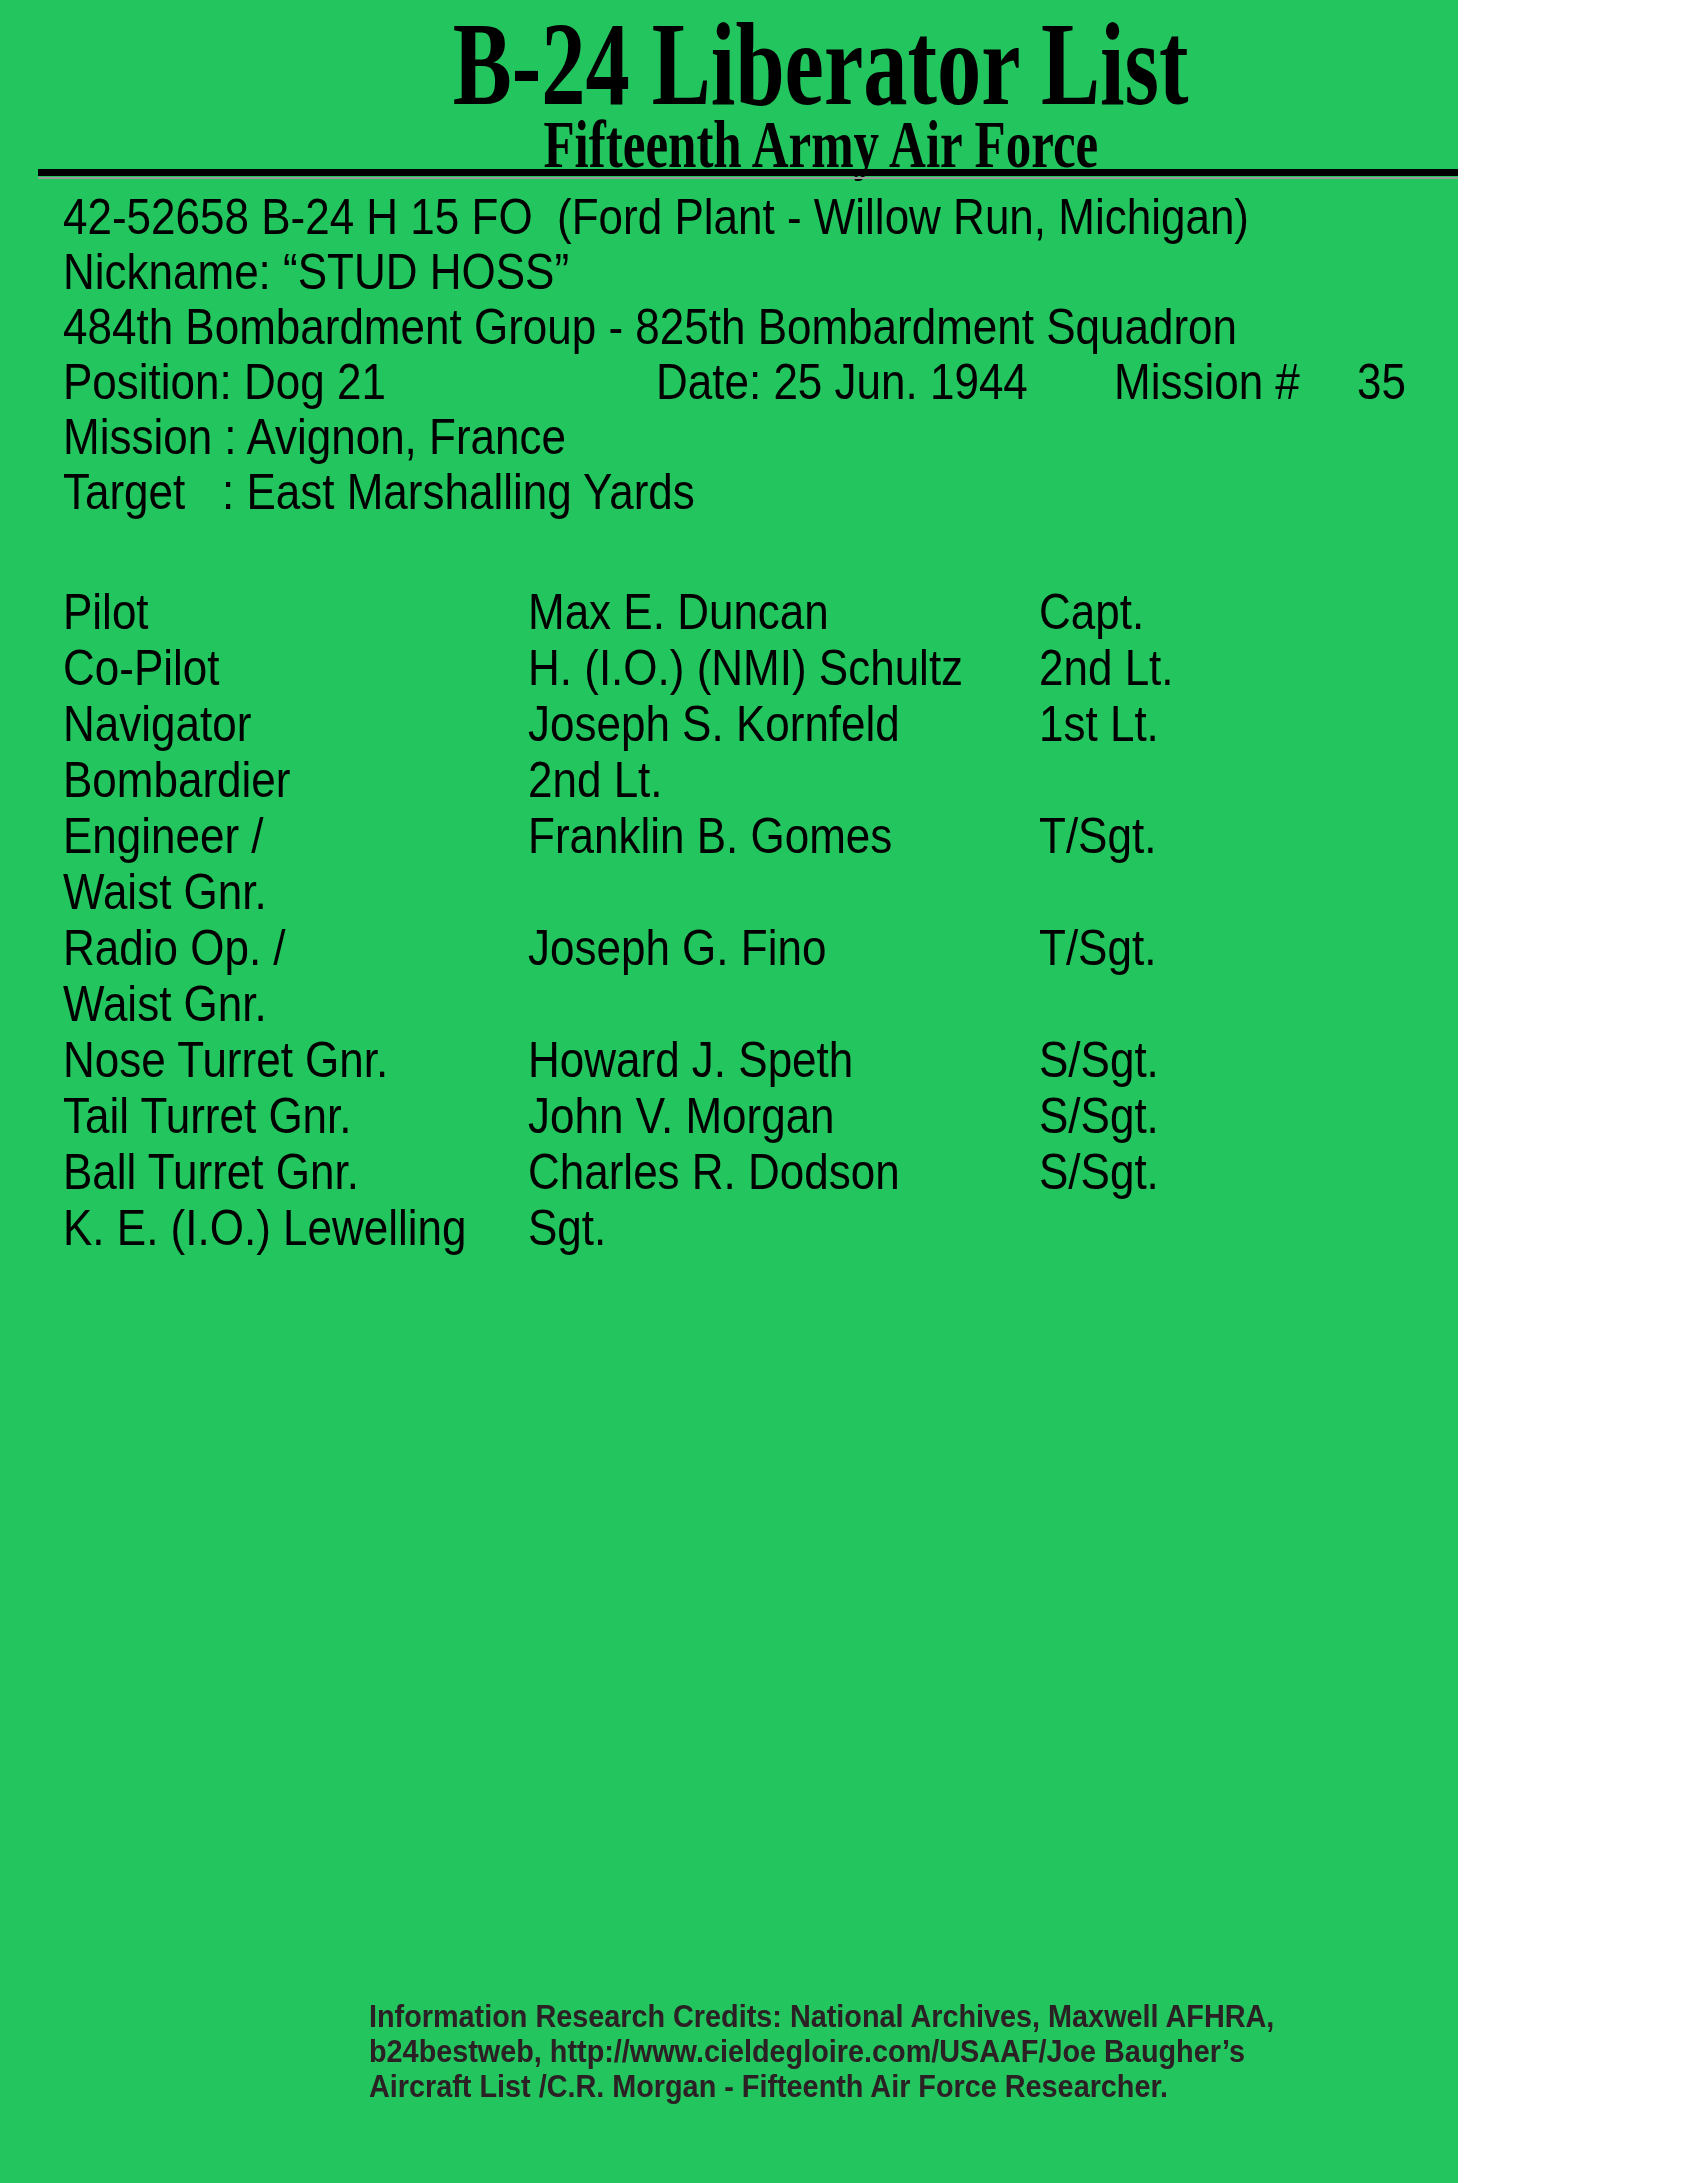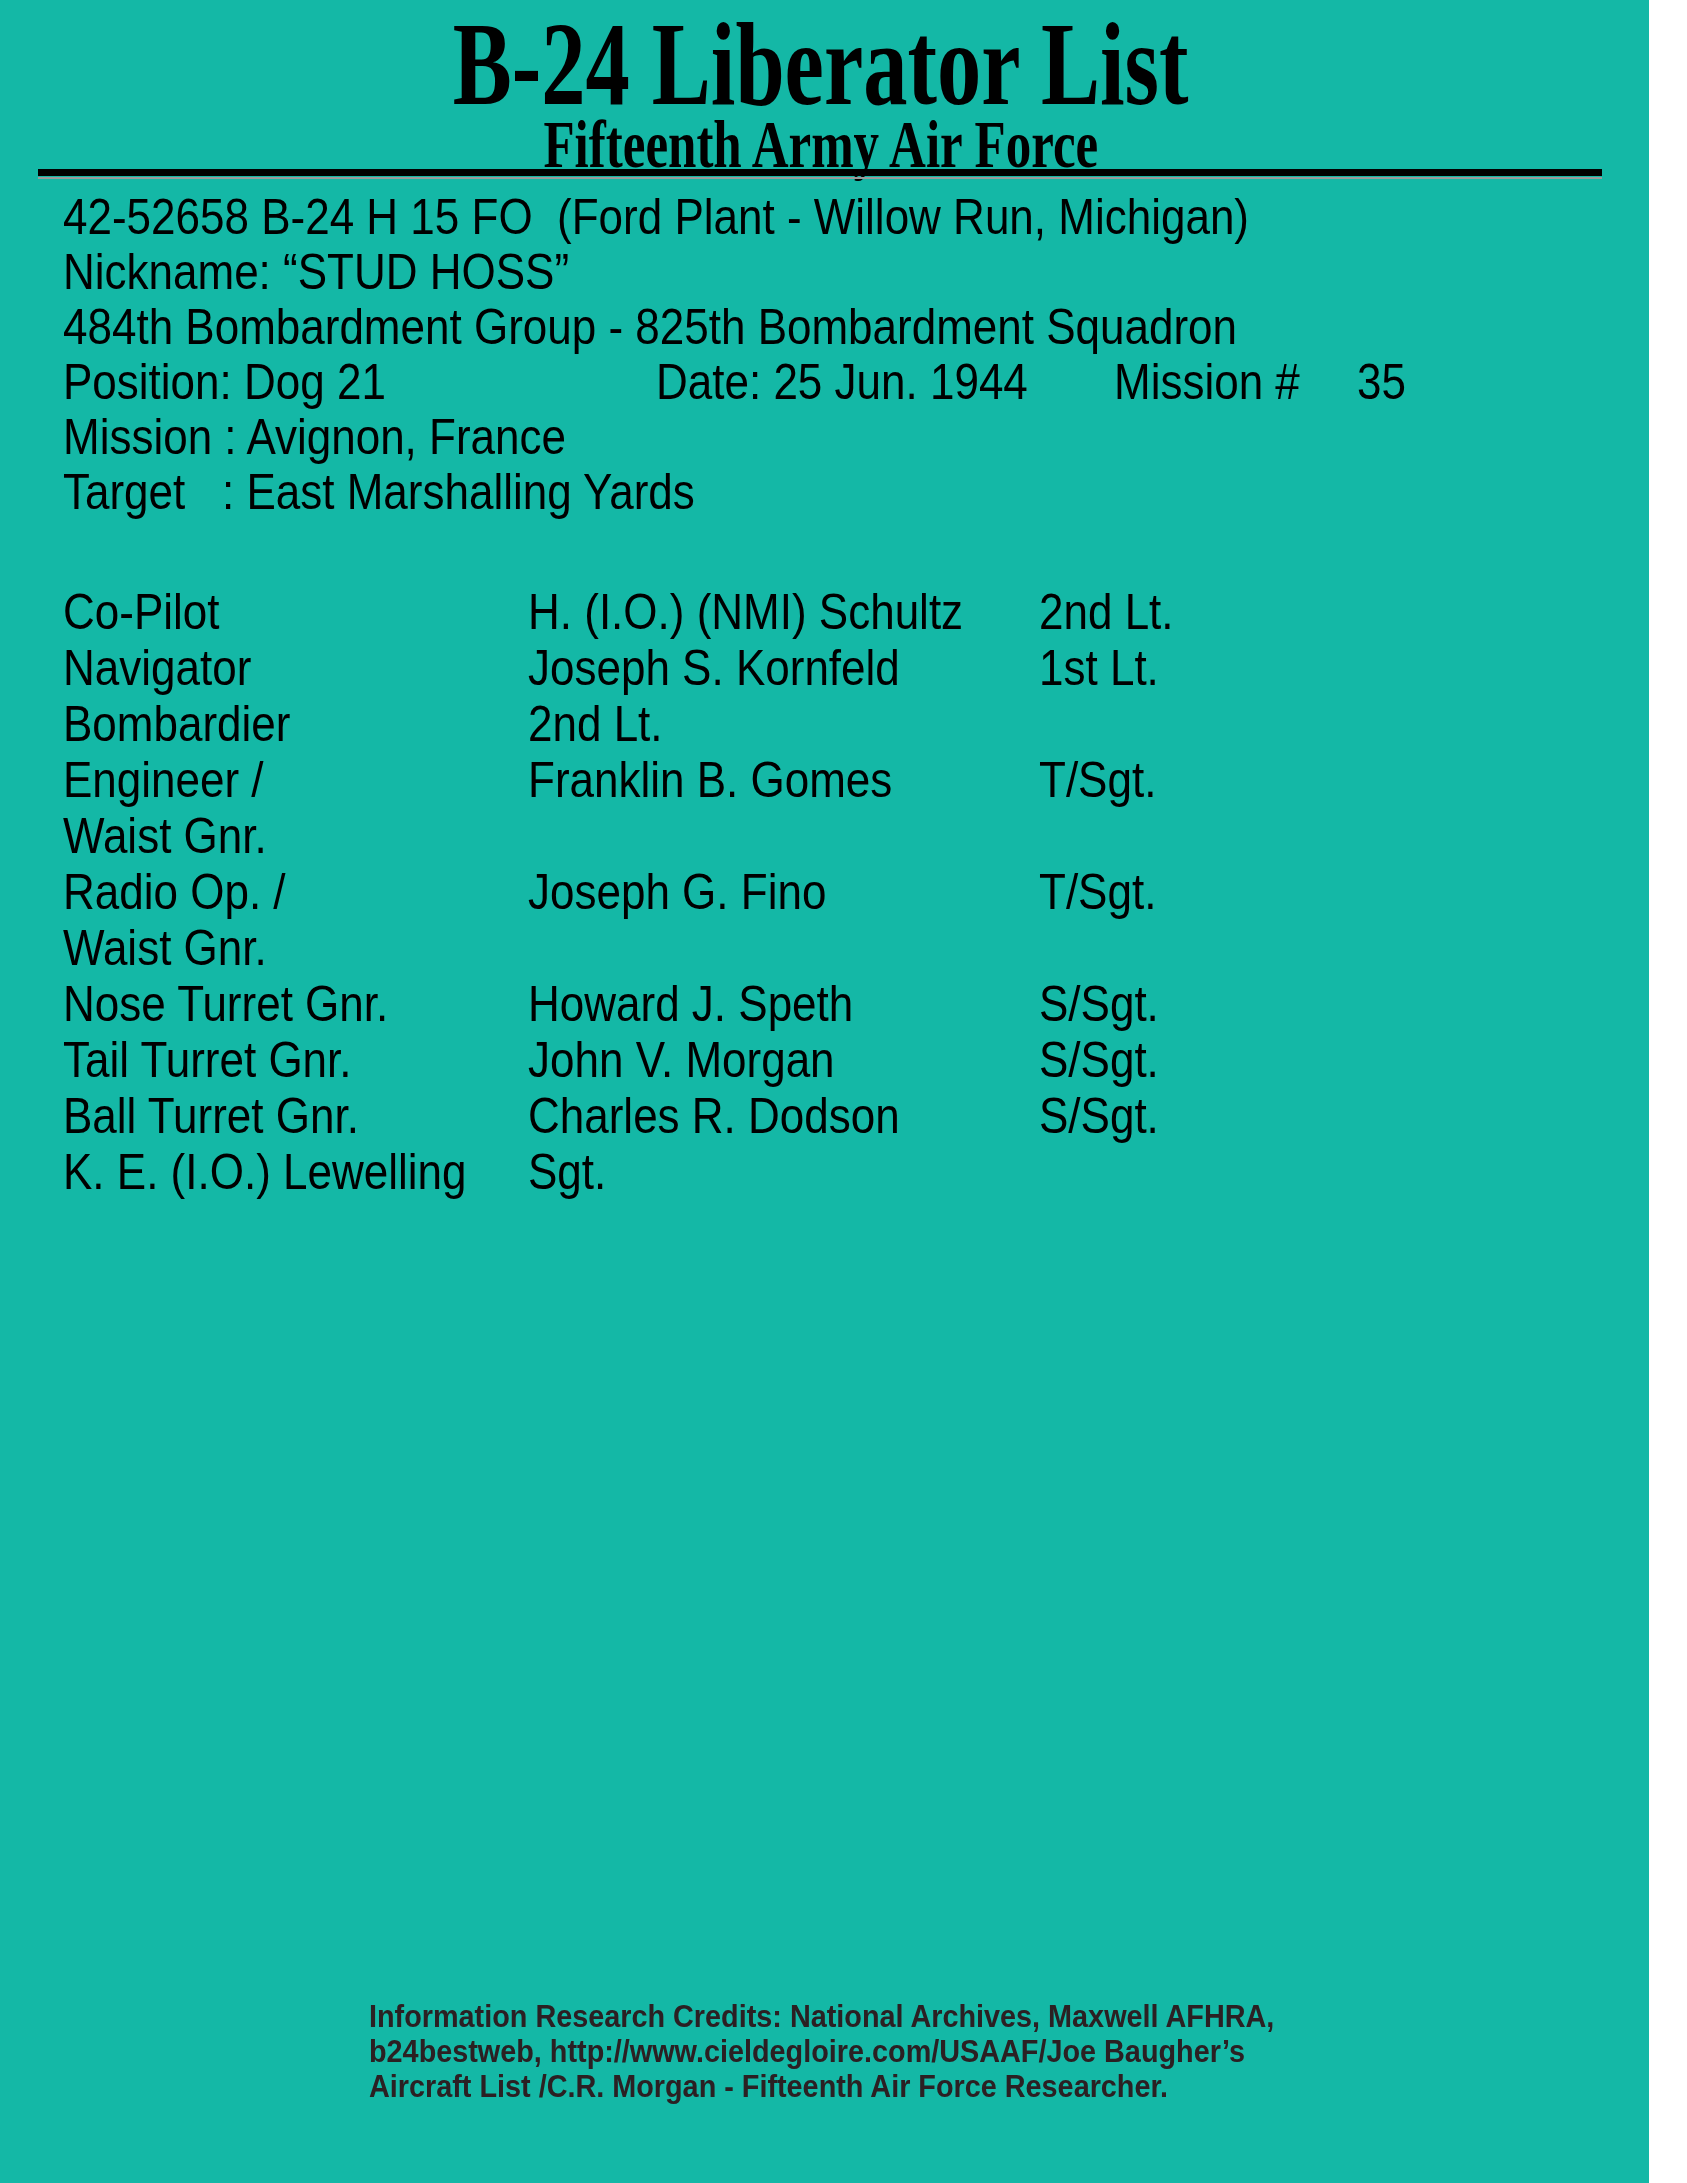--- a/index.html
+++ b/index.html
@@ -1,20 +1,20 @@
 <!DOCTYPE html>
 <html style="font-size:10.6px"><head>
 <meta charset="utf-8">
 <style>
   html,body{margin:0;padding:0;background:#ffffff;}
   #page{
     position:relative;
-    width:1649px;
+    width:1458px;
     height:2183px;
-    background:#14b8a6;
+    background:#22c55e;
     overflow:hidden;
     font-family:"Liberation Sans", sans-serif;
   }
   .txt{white-space:pre;}
   
   .cond{display:inline-block;transform:scaleX(0.88);transform-origin:0 50%;}
   .cond-c{display:inline-block;transform:scaleX(0.75);transform-origin:50% 50%;}
   .cond-f{display:inline-block;transform:scaleX(0.90);transform-origin:0 50%;}
 
   .hdr{
@@ -83,20 +83,25 @@
     <div class="line">
       <span class="cond txt">Mission : Avignon, France</span>
     </div>
     <div class="line">
       <span class="cond txt">Target   : East Marshalling Yards</span>
     </div>
   </div>
 
   <div class="crew body-text">
       <div class="crew-row">
+        <div class="cell role"><span class="cond txt">Pilot</span></div>
+        <div class="cell name"><span class="cond txt">Max E. Duncan</span></div>
+        <div class="cell rank"><span class="cond txt">Capt.</span></div>
+      </div>
+      <div class="crew-row">
         <div class="cell role"><span class="cond txt">Co-Pilot</span></div>
         <div class="cell name"><span class="cond txt">H. (I.O.) (NMI) Schultz</span></div>
         <div class="cell rank"><span class="cond txt">2nd Lt.</span></div>
       </div>
       <div class="crew-row">
         <div class="cell role"><span class="cond txt">Navigator</span></div>
         <div class="cell name"><span class="cond txt">Joseph S. Kornfeld</span></div>
         <div class="cell rank"><span class="cond txt">1st Lt.</span></div>
       </div>
       <div class="crew-row">

